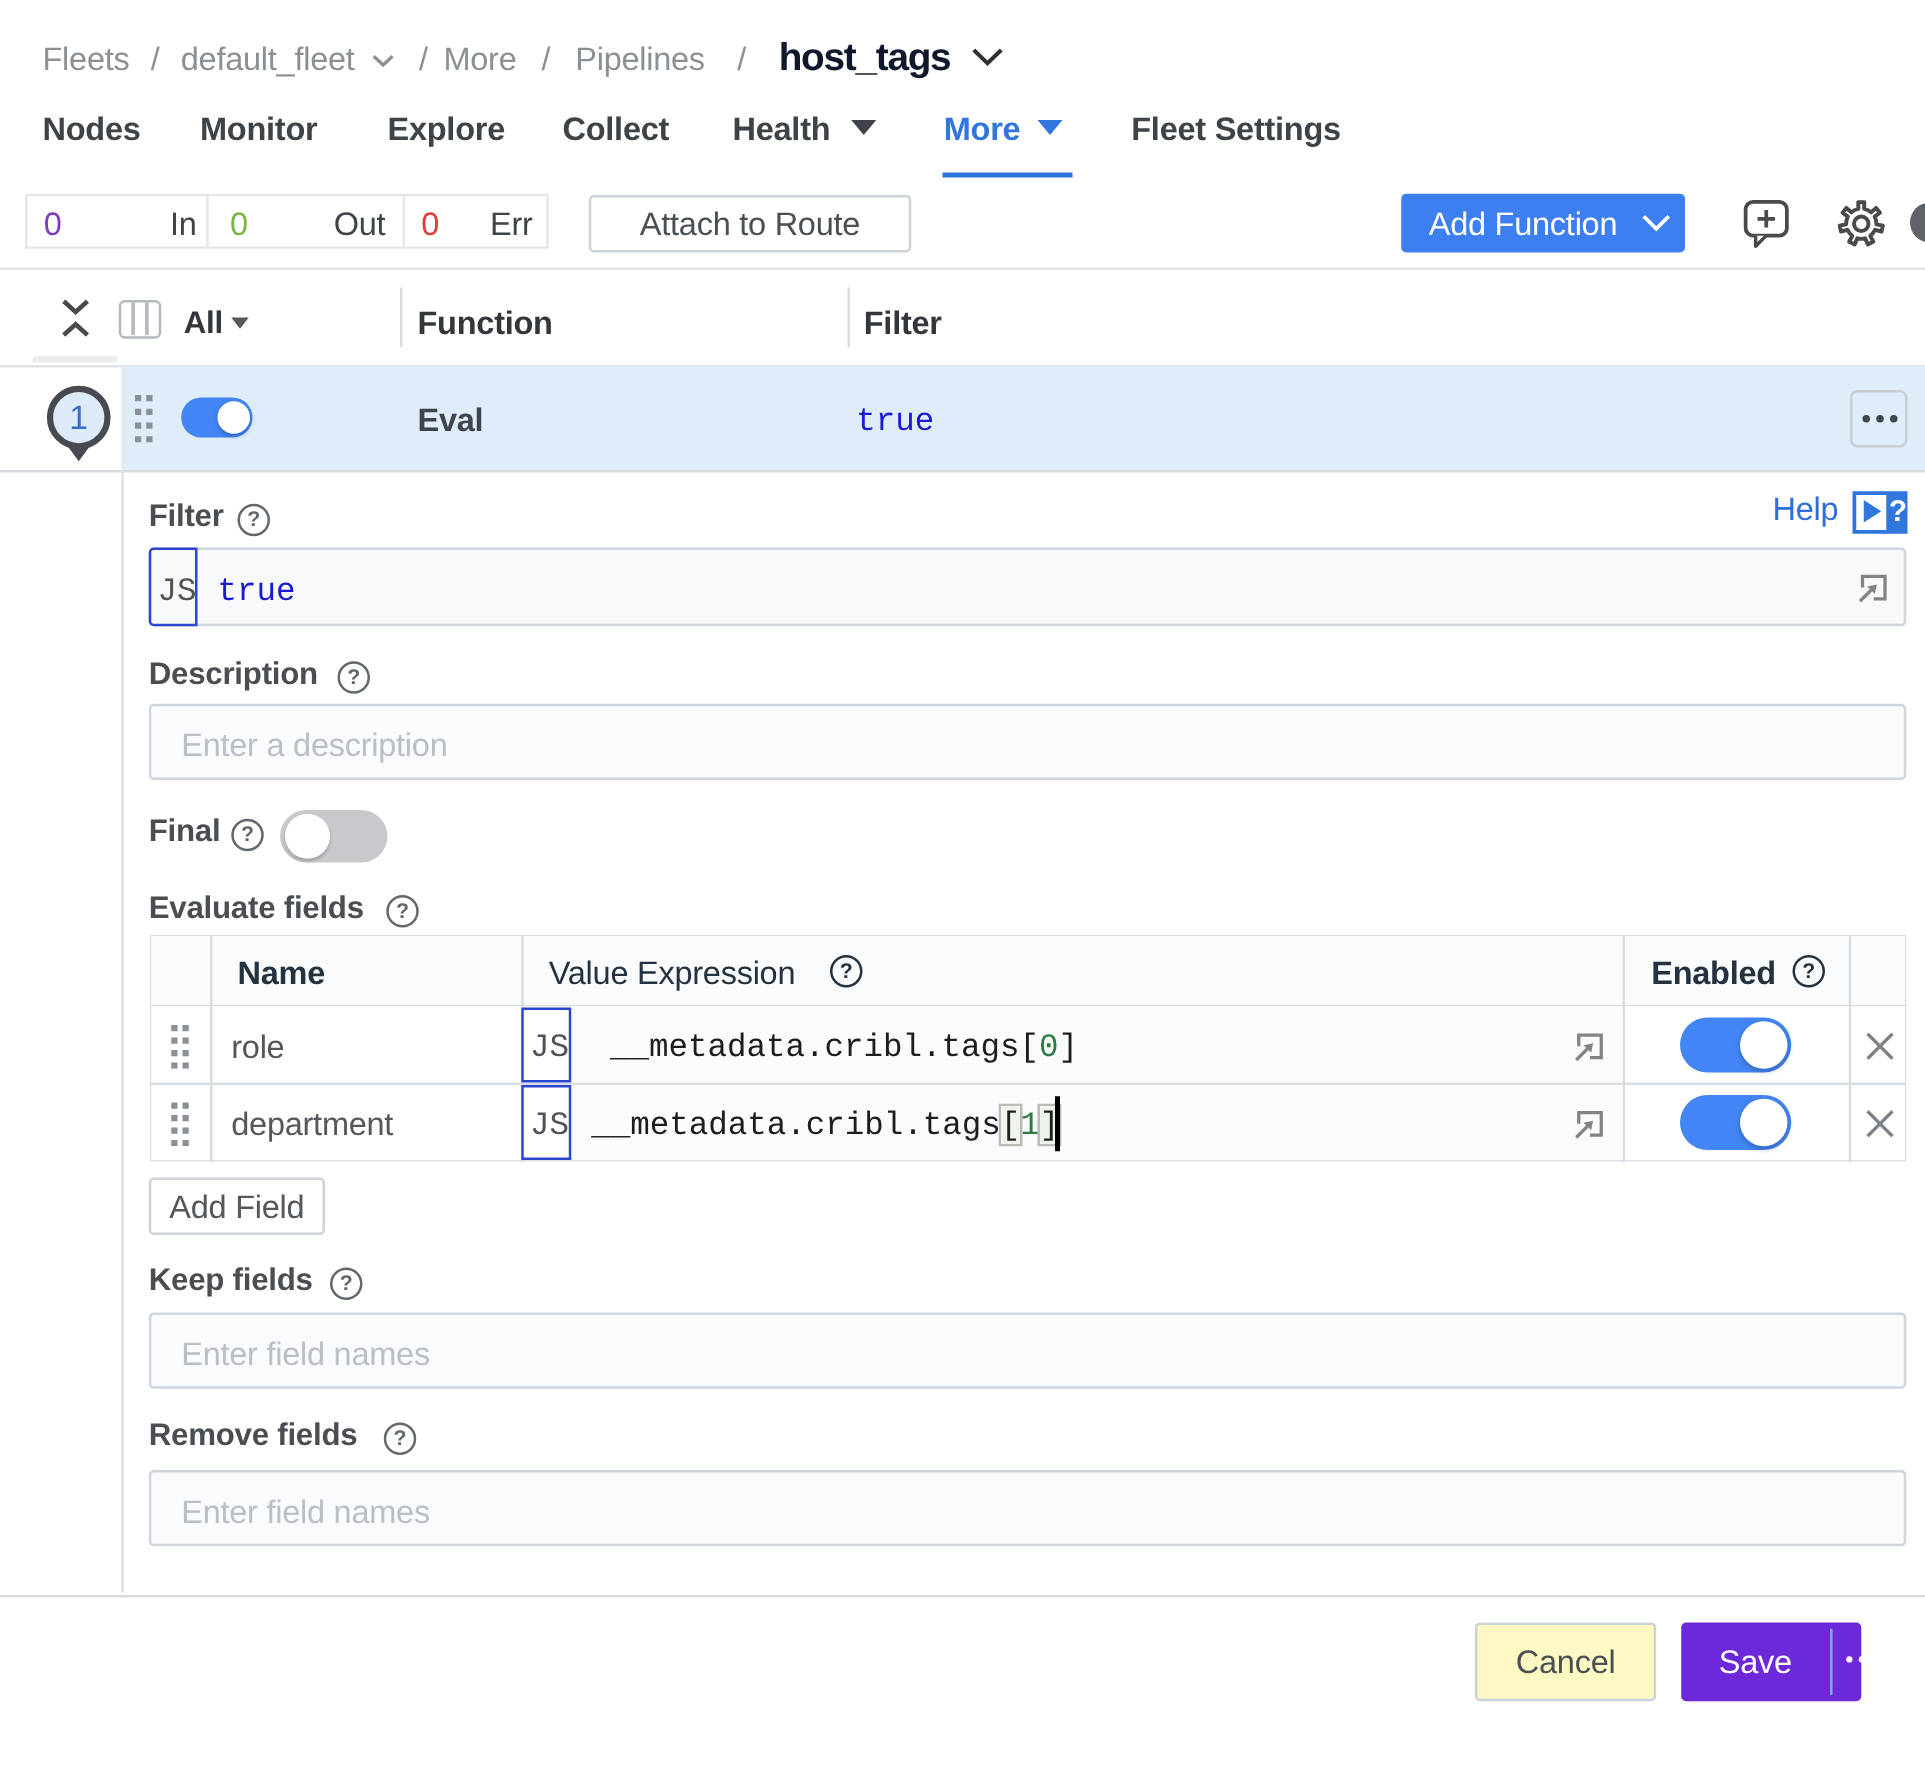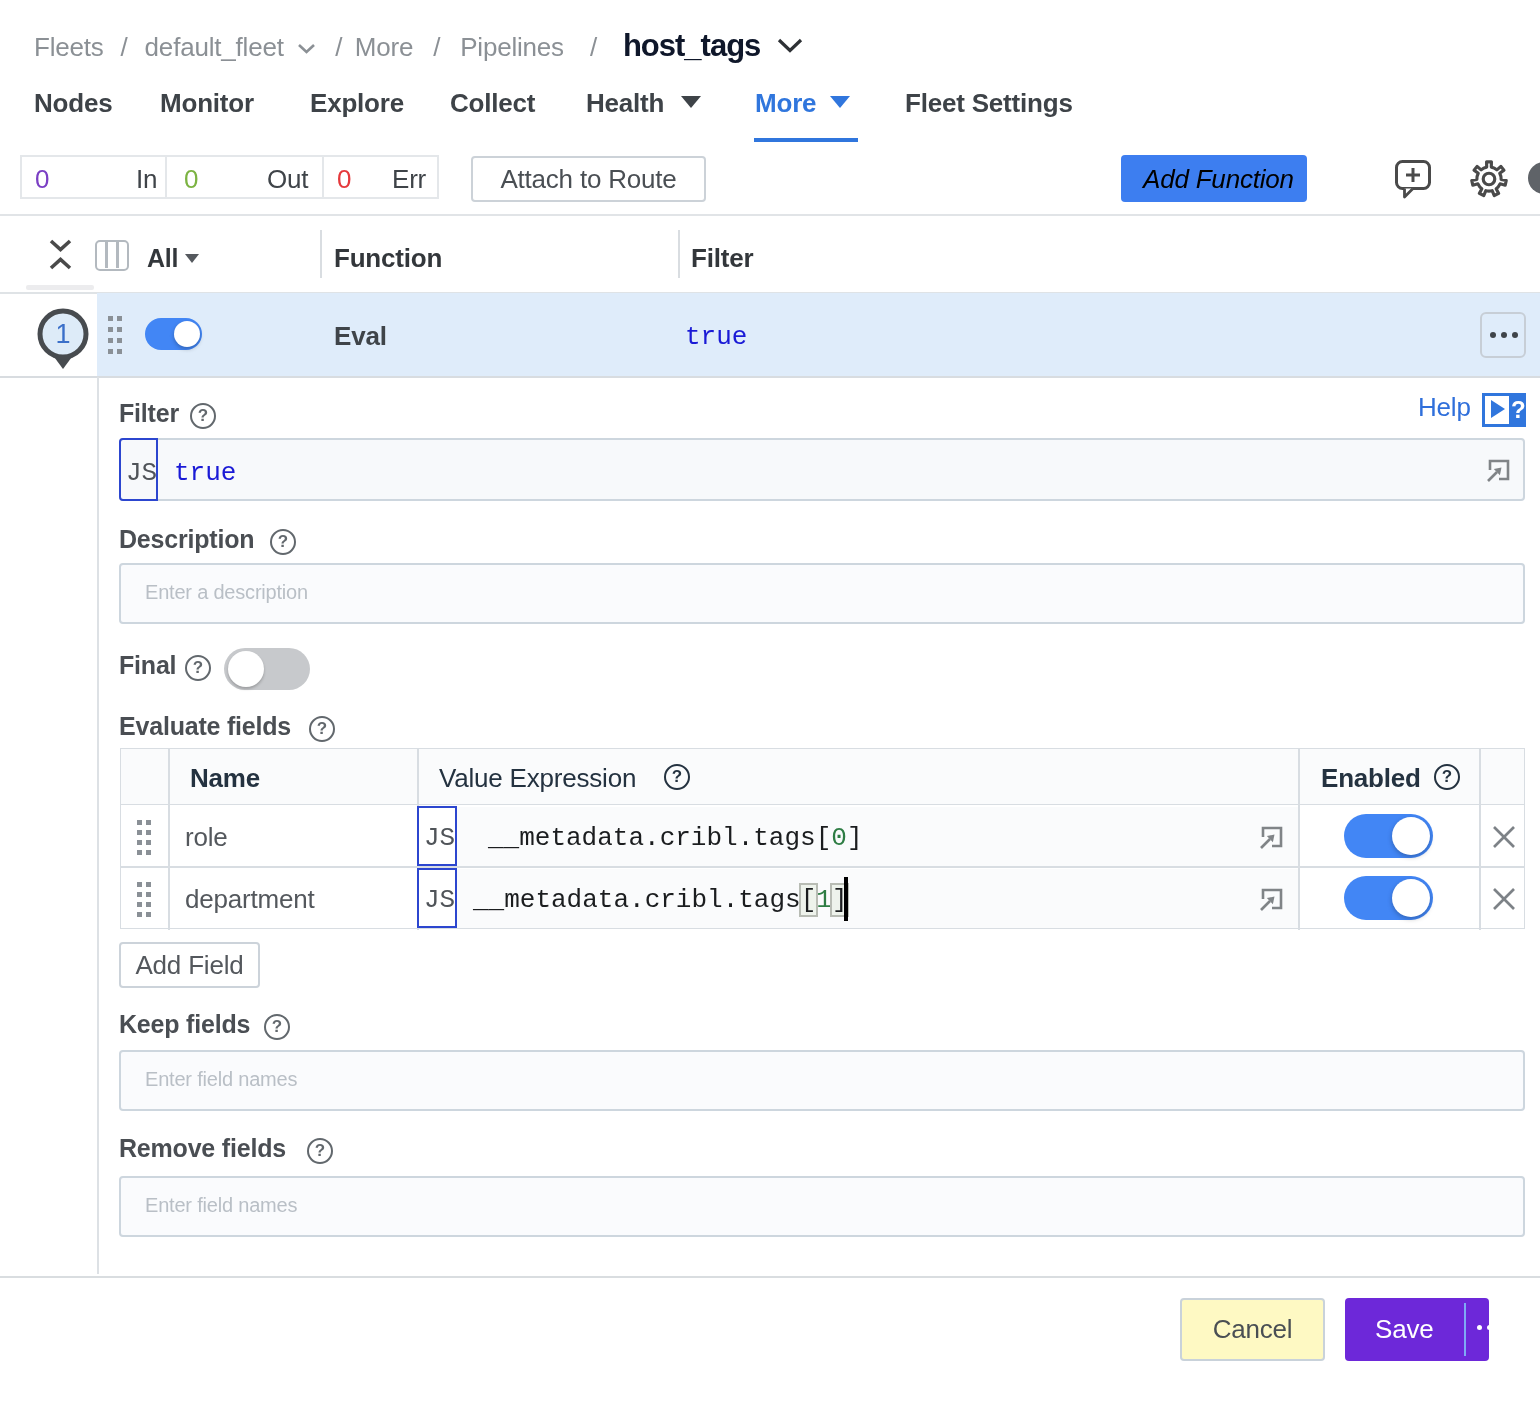--- a/index.html
+++ b/index.html
@@ -3,21 +3,21 @@
 <meta charset="utf-8">
 <style>
   * { margin:0; padding:0; box-sizing:border-box; }
   html,body { width:1540px; height:1416px; background:#fff; font-family:"Liberation Sans", sans-serif; }
   #root { position:relative; width:1540px; height:1416px; overflow:hidden; background:#fff; }
   .abs { position:absolute; }
   .lbl { font-weight:700; color:#4a4e53; font-size:25px; letter-spacing:-0.2px; }
   .qm { display:inline-block; width:26px; height:26px; border:2px solid #62686d; border-radius:50%; color:#62686d; font-size:17px; font-weight:700; text-align:center; line-height:22px; }
   .qm::after { content:"?"; }
   .input { position:absolute; left:119px; width:1406px; height:61px; border:2px solid #cdd6de; border-radius:4px; background:#fafbfd; }
-  .ph { position:absolute; left:24px; top:16px; font-size:20px; color:#b9bfc6; letter-spacing:-0.2px; }
+  .ph { position:absolute; left:24px; top:16px; font-size:26px; color:#b9bfc6; letter-spacing:-0.2px; }
   .mono { font-family:"Liberation Mono", monospace; }
   .tab { top:88px; font-size:26px; font-weight:700; color:#3e4348; letter-spacing:-0.2px; white-space:nowrap;text-align:right; }
 </style>
 </head>
 <body>
 <div id="root">
 
   <div class="abs" id="breadcrumb" style="left:34px; top:28px; height:34px; white-space:nowrap; font-size:26px; color:#8b9095; letter-spacing:-0.2px;">
     <span>Fleets</span><span class="sep" style="display:inline-block;width:41px;text-align:center;">/</span><span>default_fleet</span>
     <svg width="19" height="11" viewBox="0 0 19 11" style="margin:0 0 2px 6px;">
@@ -45,22 +45,22 @@
   <div class="abs" style="left:20px; top:155px; width:419px; height:44px; border:2px solid #e4e7ea; font-size:26px; letter-spacing:-0.2px;">
     <span class="abs" style="left:13px; top:7px; color:#7b3fc4;">0</span>
     <span class="abs" style="left:114px; top:7px; color:#3f4449;">In</span>
     <div class="abs" style="left:143px; top:0; width:2px; height:40px; background:#e4e7ea;"></div>
     <span class="abs" style="left:162px; top:7px; color:#7cb342;">0</span>
     <span class="abs" style="left:245px; top:7px; color:#3f4449;">Out</span>
     <div class="abs" style="left:300px; top:0; width:2px; height:40px; background:#e4e7ea;"></div>
     <span class="abs" style="left:315px; top:7px; color:#e5393c;">0</span>
     <span class="abs" style="left:370px; top:7px; color:#3f4449;">Err</span>
   </div>
-  <div class="abs" style="left:471px; top:156px; width:235px; height:46px; border:2px solid #ccd2d8; border-radius:4px; background:#fff; color:#4a4f54; font-size:26px; letter-spacing:-0.2px; text-align:center; line-height:42px;">Attach to Route</div>
-  <div class="abs" style="left:1121px; top:155px; width:186px; height:47px; border-radius:4px; background:#3d7ef0; color:#000000; font-size:26px; letter-spacing:-0.2px;font-style:italic;">
+  <div class="abs" style="left:471px; top:156px; width:258px; height:46px; border:2px solid #ccd2d8; border-radius:4px; background:#fff; color:#4a4f54; font-size:26px; letter-spacing:-0.2px; text-align:center; line-height:42px;">Attach to Route</div>
+  <div class="abs" style="left:1121px; top:155px; width:227px; height:47px; border-radius:4px; background:#3d7ef0; color:#ffffff; font-size:26px; letter-spacing:-0.2px;">
     <span class="abs" style="left:22px; top:9px;">Add Function</span>
     <svg class="abs" style="left:192px; top:16px;" width="24" height="15" viewBox="0 0 24 15">
         <polyline points="2,2 12,12 22,2" fill="none" stroke="#fff" stroke-width="3"></polyline>
       </svg>
   </div>
 
   <svg class="abs" style="left:1394px; top:159px;" width="38" height="40" viewBox="0 0 38 40">
     <rect x="2.5" y="2.5" width="33" height="27" rx="6" fill="none" stroke="#4a4a4a" stroke-width="3"></rect>
     <path d="M10.5 29.5 V38 L19 29.5" fill="#fff" stroke="#4a4a4a" stroke-width="2.8" stroke-linejoin="round"></path>
     <line x1="12" y1="16" x2="26" y2="16" stroke="#4a4a4a" stroke-width="3"></line>

